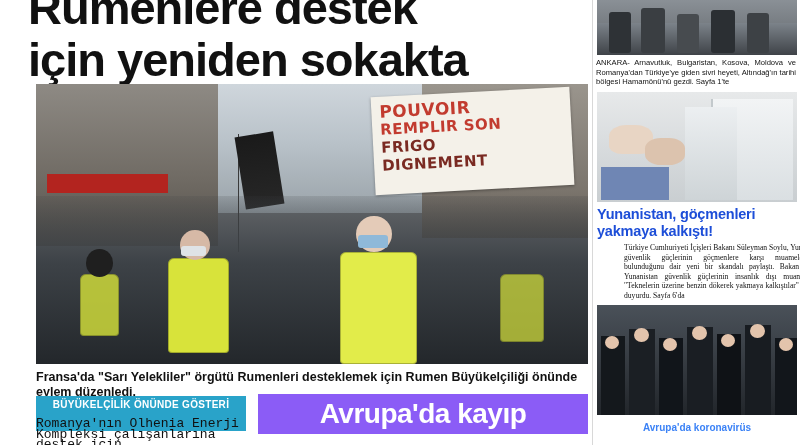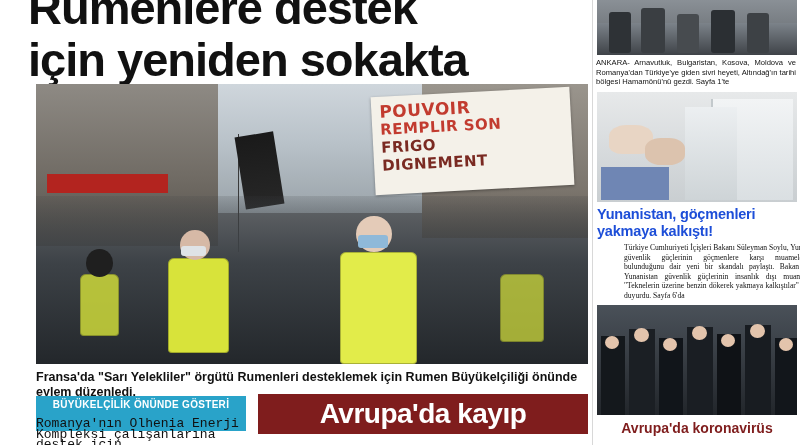--- a/index.html
+++ b/index.html
@@ -115,21 +115,21 @@
   }
   .bl-text{
     position:absolute;left:36px;top:419px;width:208px;
     font-size:13px;line-height:10.5px;color:#111;
     font-family:Liberation Mono, monospace;
   }
 
   
   .kayip-banner{
     position:absolute;left:258px;top:394px;width:330px;height:40px;
-    background:#7f1d1d;
+    background:#8b5cf6;
   }
   .kayip-banner span{
     display:block;color:#fff;font-weight:bold;font-size:28px;
     line-height:40px;text-align:center;letter-spacing:-.5px;
     font-family:"Liberation Sans", sans-serif;
   }
   .kayip-sub{
     position:absolute;left:258px;top:436px;width:330px;
     text-align:center;font-size:9px;color:#111;
     font-family:"Liberation Sans", sans-serif;
@@ -198,21 +198,21 @@
   .r-photo3 .f1{left:4%;bottom:60%;width:7%;height:12%;}
   .r-photo3 .f2{left:18.5%;bottom:66%;width:7.5%;height:13%;}
   .r-photo3 .f3{left:33%;bottom:58%;width:7%;height:12%;}
   .r-photo3 .f4{left:47.5%;bottom:68%;width:7.5%;height:13%;}
   .r-photo3 .f5{left:62%;bottom:62%;width:7%;height:12%;}
   .r-photo3 .f6{left:76.5%;bottom:70%;width:7.5%;height:13%;}
   .r-photo3 .f7{left:91%;bottom:58%;width:7%;height:12%;}
 
   .r-head3{
     position:absolute;left:4px;top:420px;width:200px;
-    font-weight:bold;font-size:14px;line-height:16px;color:#7f1d1d;
+    font-weight:bold;font-size:10px;line-height:16px;color:#3b82f6;
     text-align:center;
     font-family:"Liberation Sans", sans-serif;
   }
 </style>
 </head>
 <body>
 
 <div class="page">
 
   <div class="main-col">

